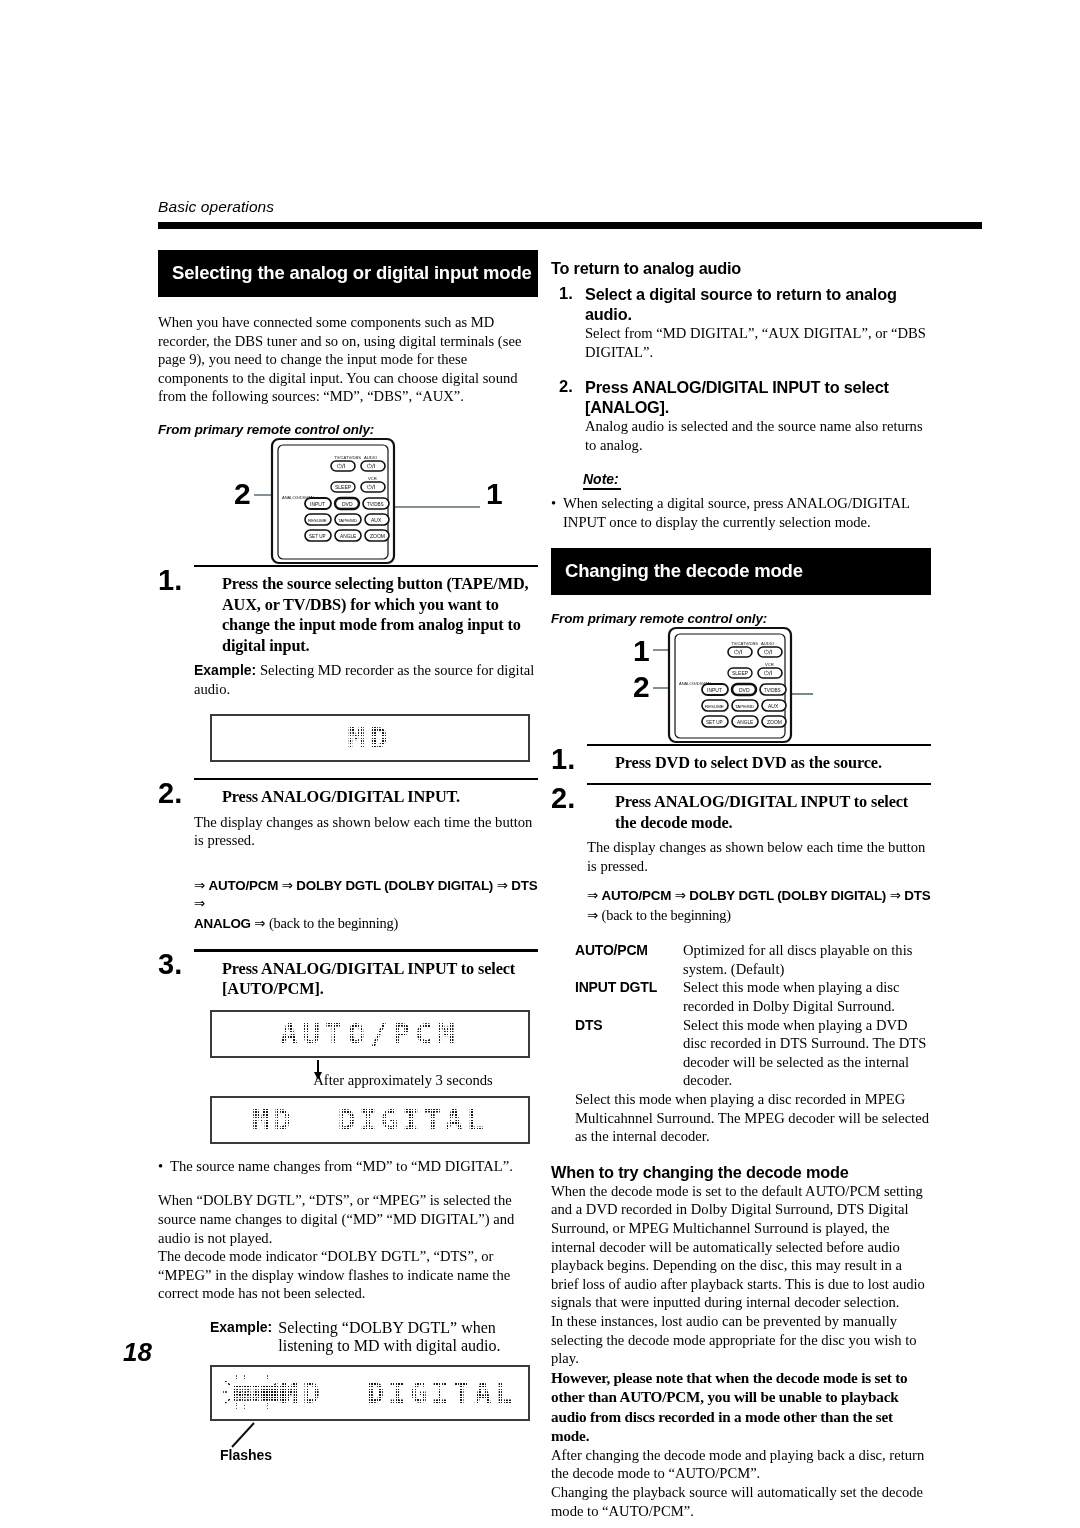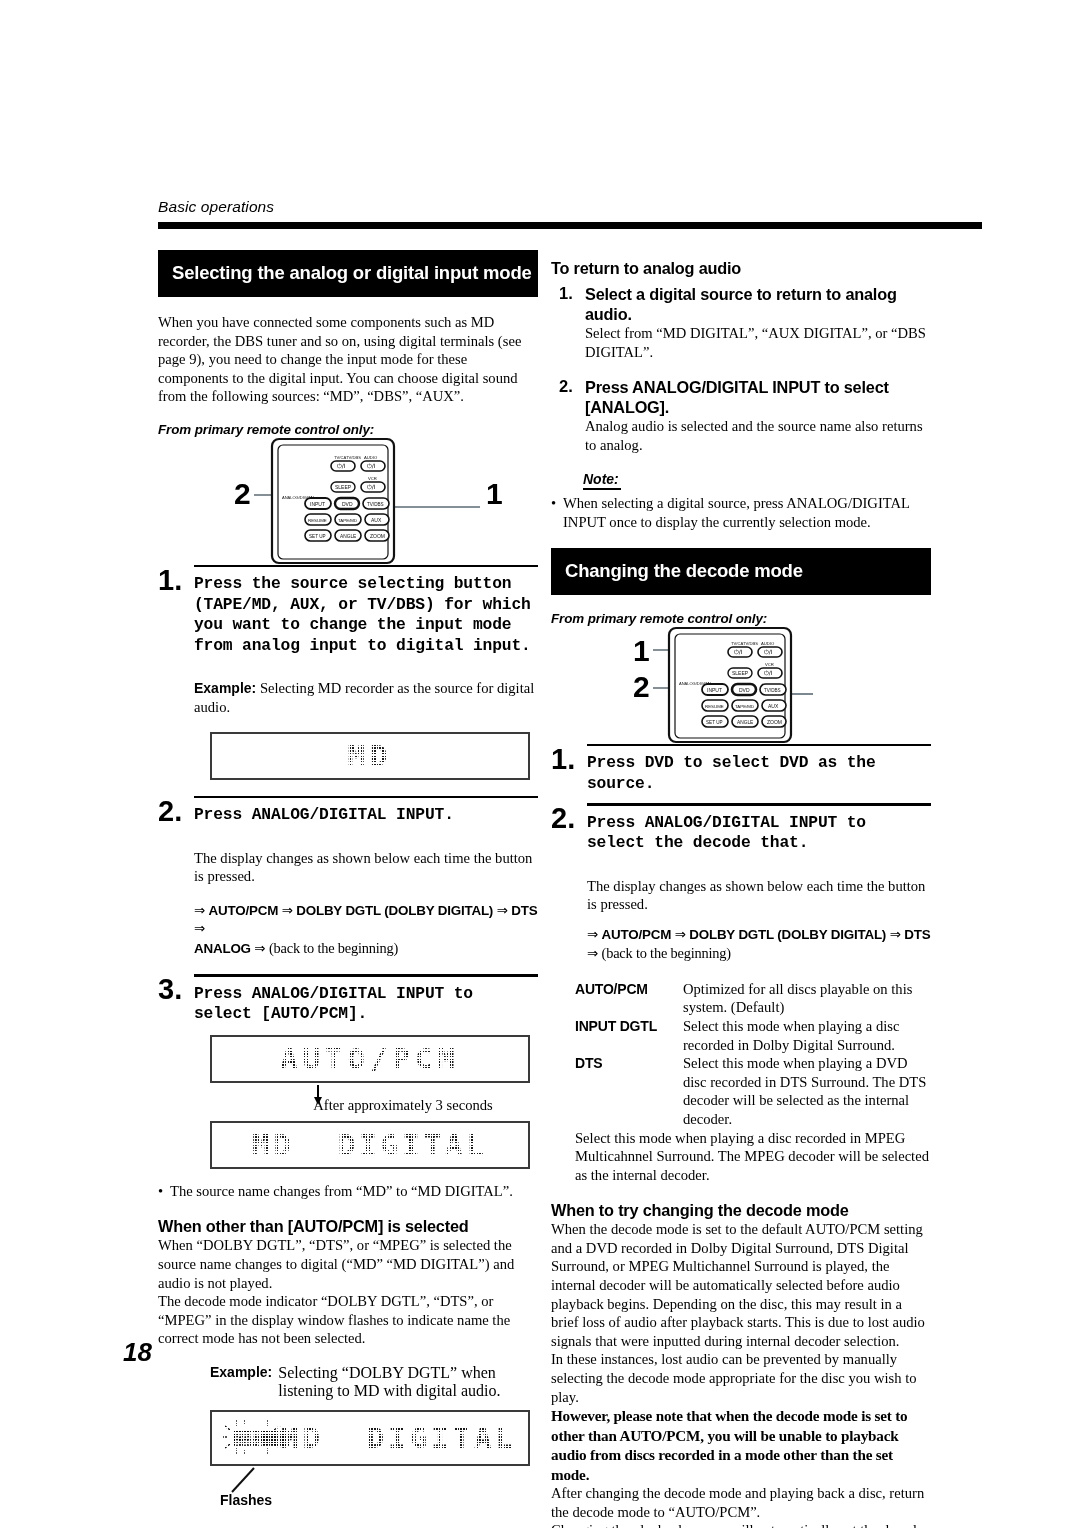--- a/index.html
+++ b/index.html
@@ -102,31 +102,32 @@
   .step-num {
     position: absolute;
     left: 0; top: 1px;
     font-family: "Liberation Sans", sans-serif;
     font-weight: bold;
     font-size: 29px;
     line-height: 28px;
   }
   .step-body { margin-left: 36px; }
   .step-title {
-    font-family: Liberation Mono, monospace;
+    font-family: Liberation Serif, serif;
     font-weight: bold;
     font-size: 16.3px;
     line-height: 20.5px;
     letter-spacing: -0.15px;
+    margin-left: 28px;
   }
   .step-text {
     font-family: "Liberation Serif", serif;
     font-size: 14.6px;
     line-height: 18.6px;
-    margin-top: 23px;
+    margin-top: 5px;
   }
 
   
   .substep { position: relative; margin-left: 8px; }
   .substep-num {
     position: absolute; left: 0; top: 0;
     font-family: "Liberation Sans", sans-serif;
     font-weight: bold;
     font-size: 16.5px;
   }
@@ -364,21 +365,21 @@
     </div>
 
     <div class="gap-md"></div>
 
     <div class="step">
       <div class="step-rule"></div>
       <div class="step-num">2.</div>
       <div class="step-body">
         <div class="step-title">Press ANALOG/DIGITAL INPUT.</div>
         <div class="step-text">The display changes as shown below each time the button is pressed.</div>
-        <div class="flow" style="margin-top:16px;">
+        <div class="flow" style="margin-top:27px;">
           <span class="arrow">⇒</span>&nbsp;<span>AUTO/PCM</span>
           <span class="arrow">⇒</span>&nbsp;<span>DOLBY DGTL (DOLBY DIGITAL)</span>
           <span class="arrow">⇒</span>&nbsp;<span>DTS</span>
           <span class="arrow">⇒</span><br>
           <span>ANALOG</span>
           <span class="arrow">⇒</span>&nbsp;<span class="norm">(back to the beginning)</span>
         </div>
       </div>
     </div>
 
@@ -412,21 +413,20 @@
 
     <div class="gap-sm"></div>
 
     <div class="bullet-row">
       <div class="dot">•</div>
       <div class="txt">The source name changes from “MD” to “MD DIGITAL”.</div>
     </div>
 
     <div class="gap-md"></div>
 
-    <div class="subhead">When other than [AUTO/PCM] is selected</div>
     <p class="body">When “DOLBY DGTL”, “DTS”, or  “MPEG” is selected the source name changes to digital (“MD”    “MD DIGITAL”) and audio is not played.</p>
     <p class="body">The decode mode indicator “DOLBY DGTL”, “DTS”, or  “MPEG” in the display window flashes to indicate name the correct mode has not been selected.</p>
 
     <div class="gap-md"></div>
 
     <div style="margin-left:52px;">
       <div style="display:flex;">
         <div class="sans b" style="font-size:14px; flex:0 0 auto; padding-right:6px;">Example:</div>
         <div class="body">Selecting “DOLBY DGTL” when listening to MD with digital audio.</div>
       </div>
@@ -570,21 +570,21 @@
         <div class="step-title">Press DVD to select DVD as the source.</div>
       </div>
     </div>
 
     <div class="gap-sm"></div>
 
     <div class="step">
       <div class="step-rule"></div>
       <div class="step-num">2.</div>
       <div class="step-body">
-        <div class="step-title">Press ANALOG/DIGITAL INPUT to select the decode that.</div>
+        <div class="step-title">Press ANALOG/DIGITAL INPUT to select the decode mode.</div>
         <div class="step-text">The display changes as shown below each time the button is pressed.</div>
         <div class="flow" style="margin-top:12px;">
           <span class="arrow">⇒</span>&nbsp;<span>AUTO/PCM</span>
           <span class="arrow">⇒</span>&nbsp;<span>DOLBY DGTL (DOLBY DIGITAL)</span>
           <span class="arrow">⇒</span>&nbsp;<span>DTS</span><br>
           <span class="arrow">⇒</span>&nbsp;<span class="norm">(back to the beginning)</span>
         </div>
       </div>
     </div>
 

